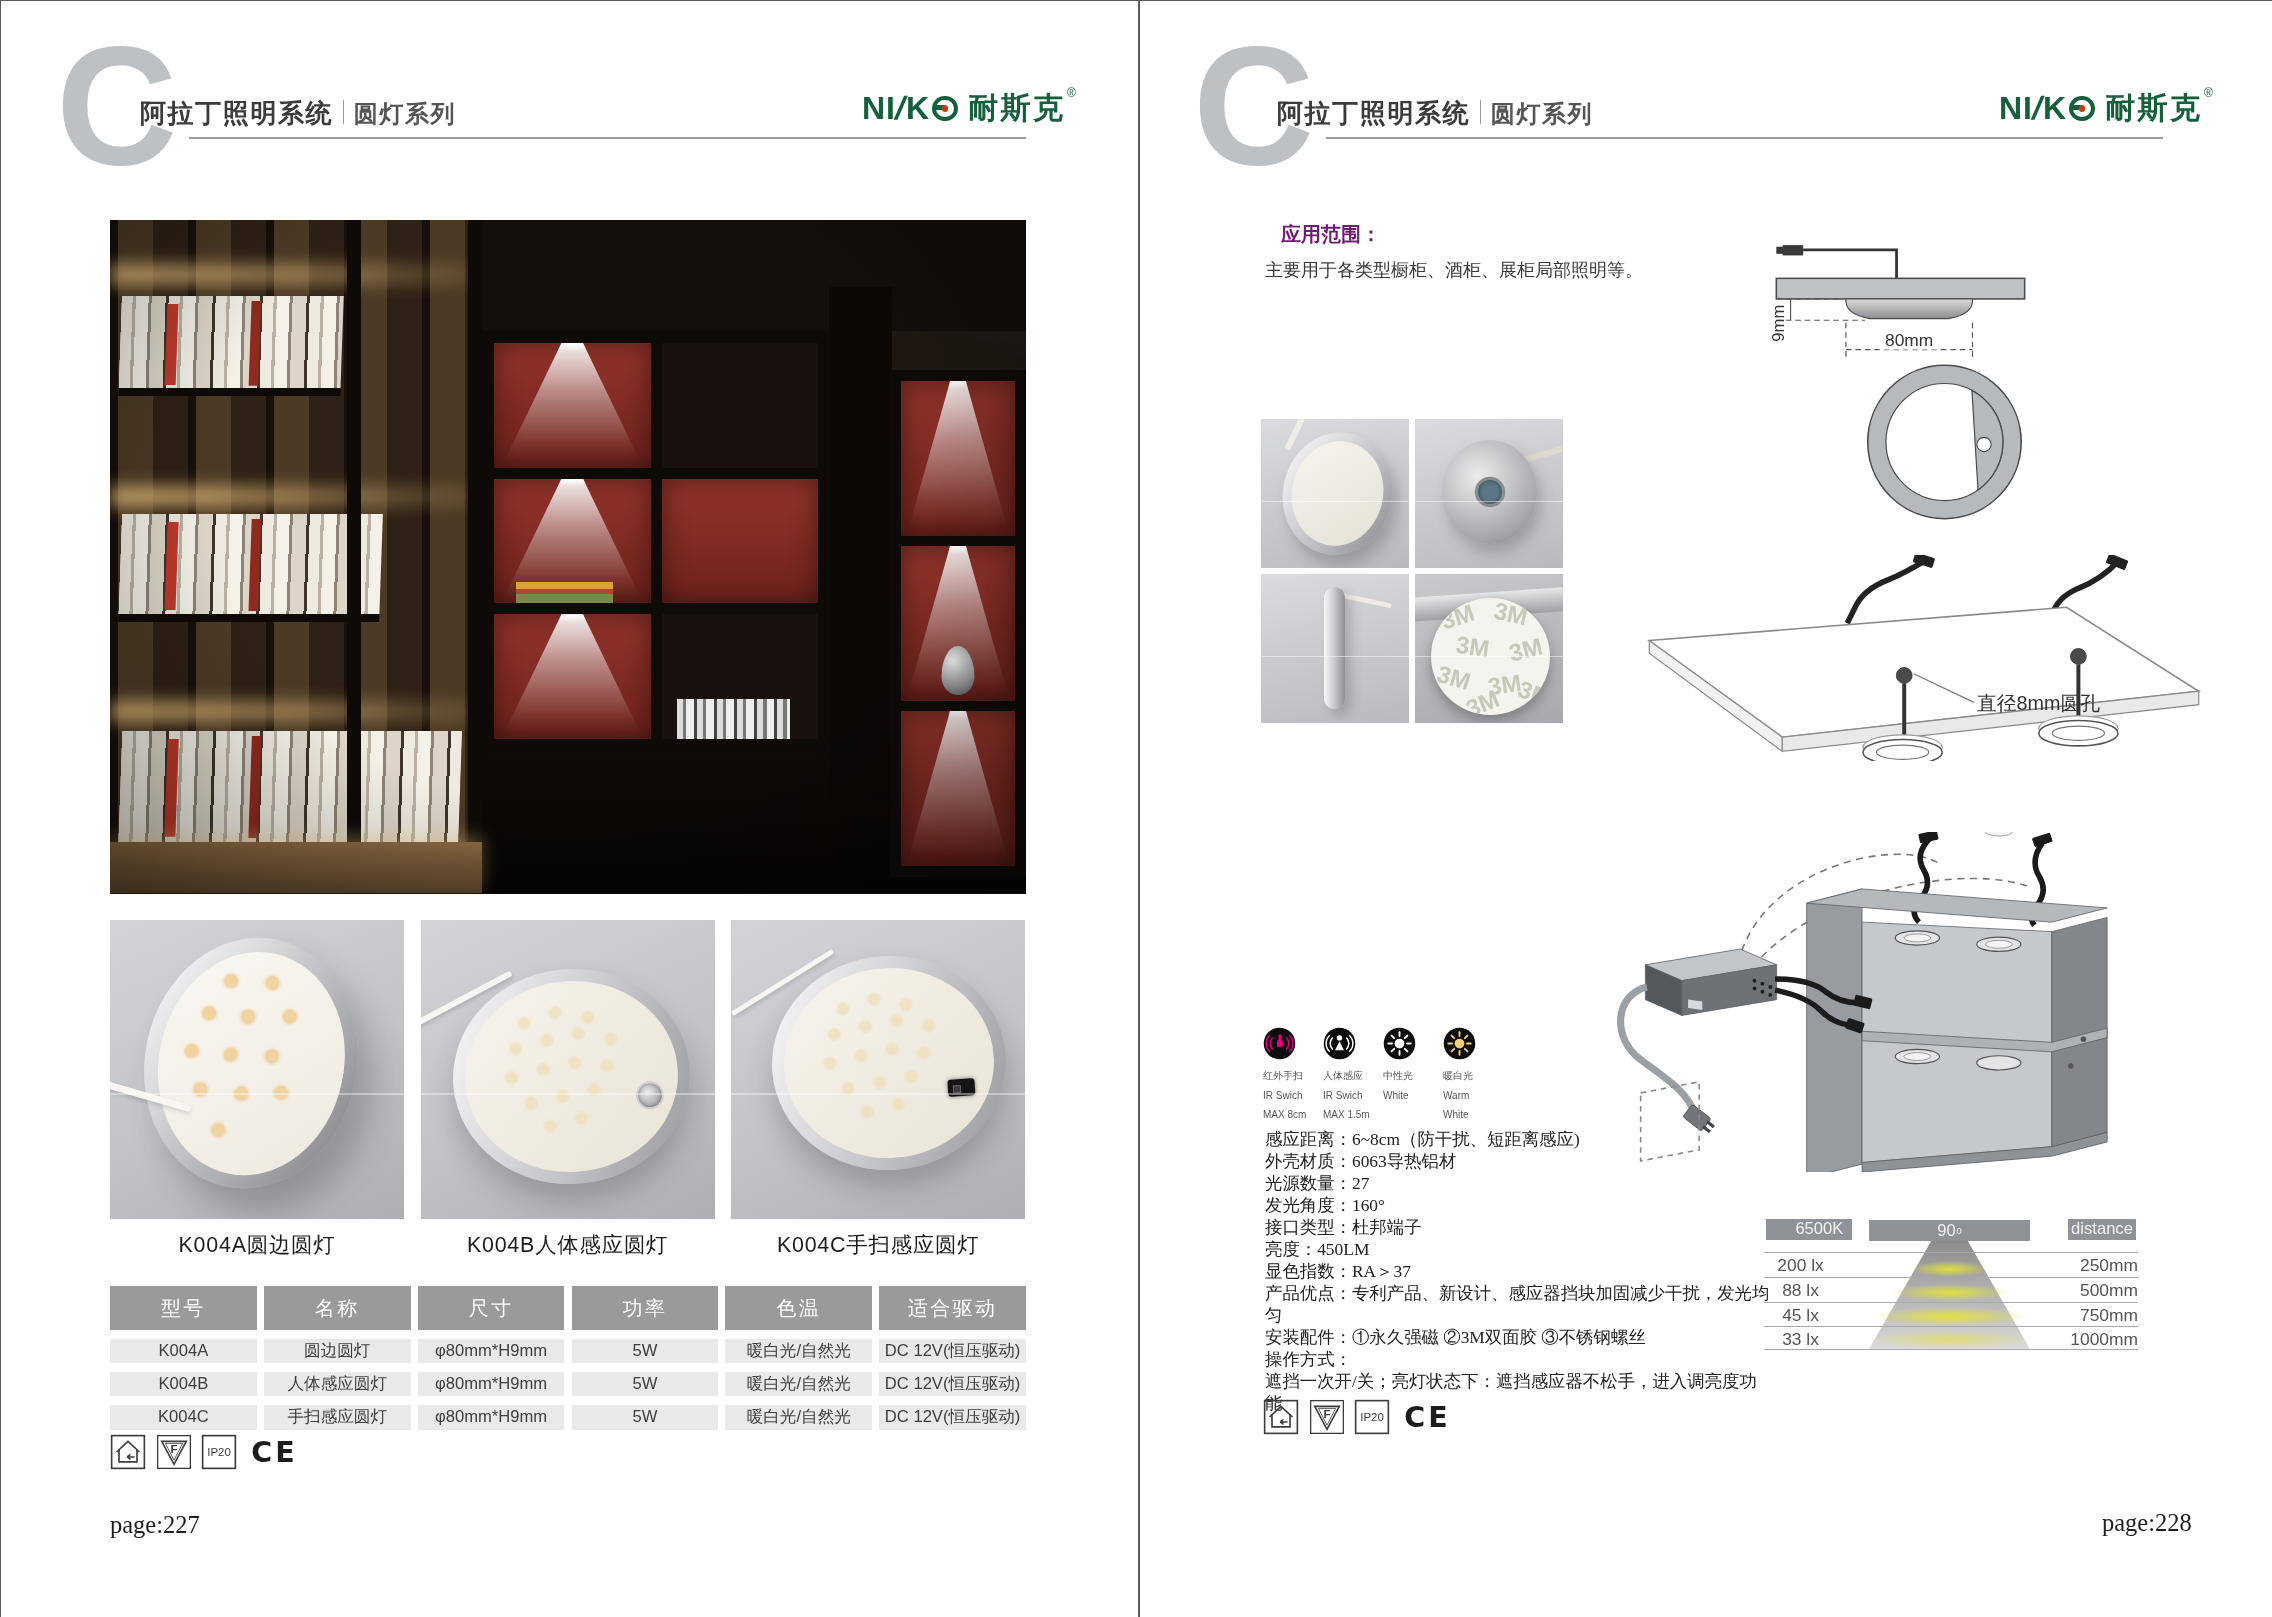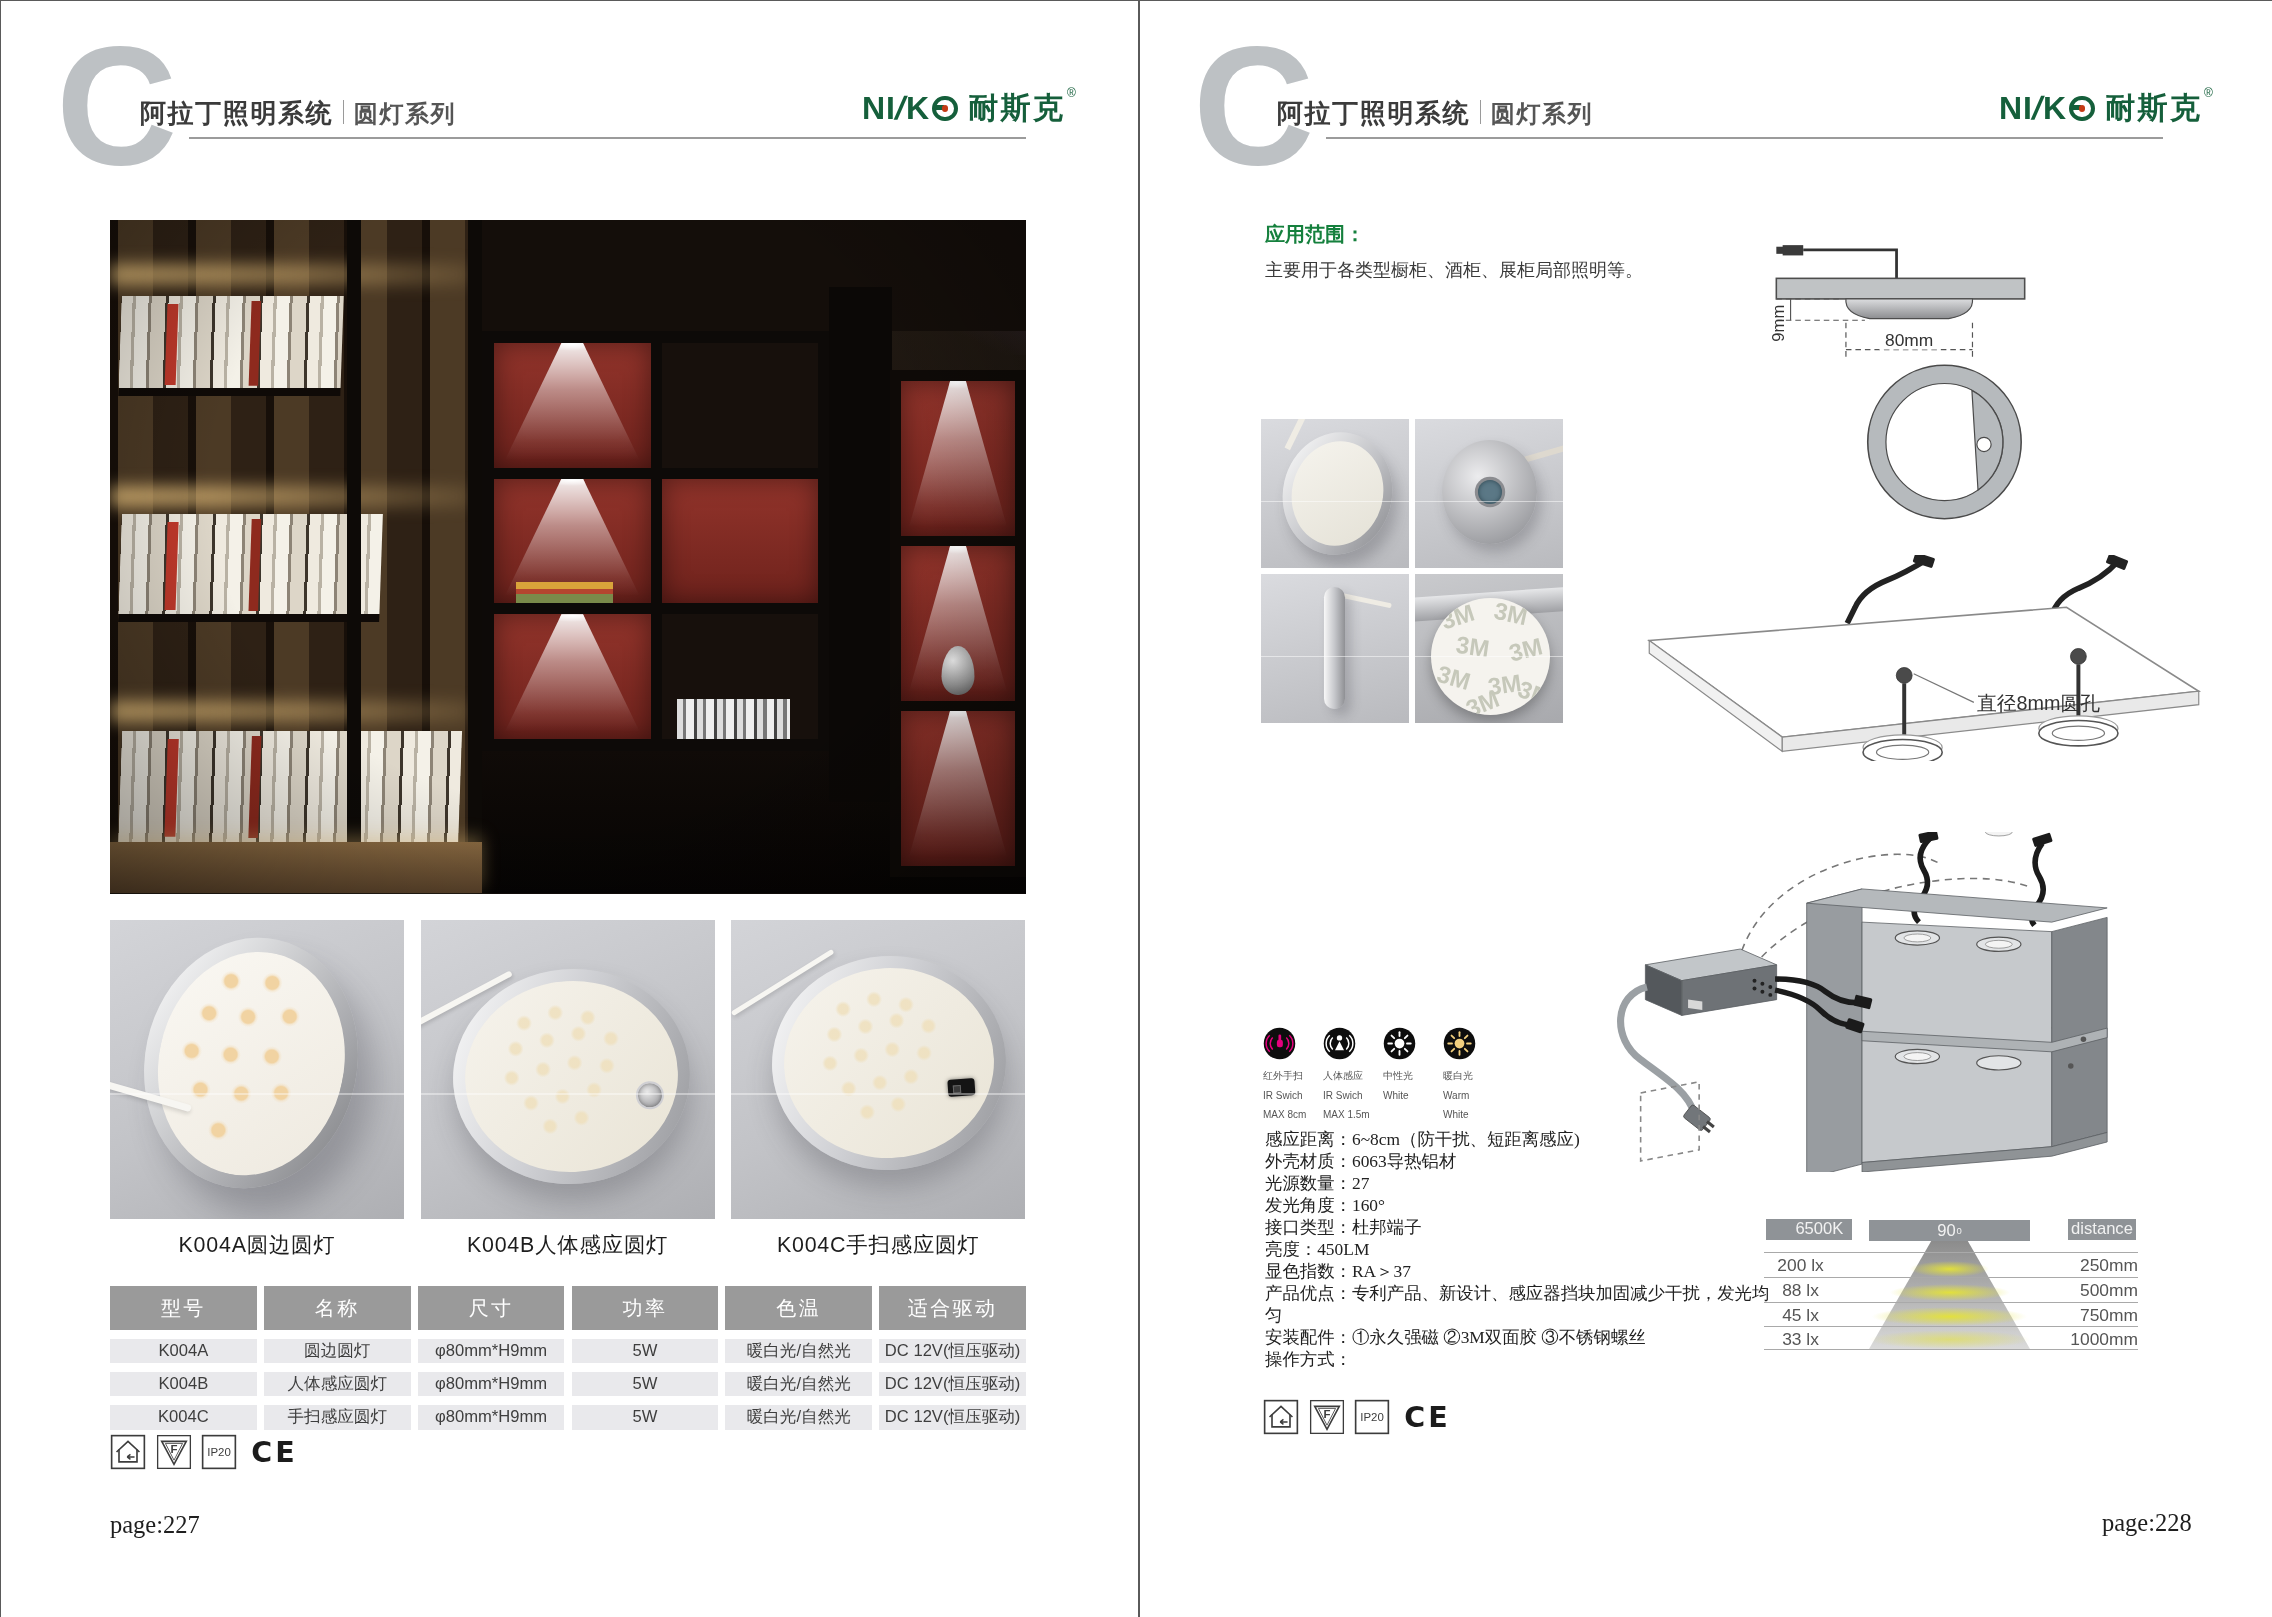--- a/index.html
+++ b/index.html
@@ -137,21 +137,21 @@
   .certs{position:absolute;display:flex;align-items:center;gap:9.5px;}
   .certs-l{left:109px;top:1433px;}
   .certs-r{left:125px;top:1398px;}
   .ce-txt{font-size:28.5px;font-weight:bold;color:#1c1c1c;letter-spacing:3.2px;font-family:"DejaVu Sans",sans-serif;margin-left:4.7px;}
 
   .pglabel{position:absolute;font-family:"Liberation Serif",serif;font-size:24.5px;color:#1f1f1f;}
   .pgl-l{left:109px;top:1510px;} .pgl-r{left:964px;top:1508px;}
 
   
   .blk{position:absolute;left:127px;width:475px;color:#333;}
-  .blk h4{margin:0 0 8px 0;font-size:20px;font-weight:bold;color:#15803d;}
+  .blk h4{margin:0 0 8px 16px;font-size:20px;font-weight:bold;color:#701a75;}
   .blk p,.blk div.line{margin:0;font-family:"Liberation Serif",serif;font-size:18px;line-height:28.5px;color:#3a3a3a;}
   .app{top:220px;} .feat{top:279px;}
   .specs{position:absolute;left:127px;top:1127px;width:507px;font-family:"Liberation Serif",serif;
     font-size:17.4px;line-height:22px;color:#222;}
 
   
   .pg2grid{position:absolute;left:123px;top:418px;width:302px;height:304px;display:grid;
     grid-template-columns:1fr 1fr;grid-template-rows:1fr 1fr;gap:6.3px;}
   .pt{position:relative;overflow:hidden;background:linear-gradient(165deg,#dadbdf,#b9babe);}
   .pt::after{content:"";position:absolute;left:0;right:0;top:55%;height:0.8px;background:rgba(255,255,255,.5);}
@@ -585,20 +585,21 @@
       <div>感应距离：6~8cm（防干扰、短距离感应)</div>
       <div>外壳材质：6063导热铝材</div>
       <div>光源数量：27</div>
       <div>发光角度：160°</div>
       <div>接口类型：杜邦端子</div>
       <div>亮度：450LM</div>
       <div>显色指数：RA＞37</div>
       <div>产品优点：专利产品、新设计、感应器挡块加固减少干扰，发光均匀</div>
       <div>安装配件：①永久强磁 ②3M双面胶 ③不锈钢螺丝</div>
       <div>操作方式：</div>
+      <div>遮挡一次开/关；亮灯状态下：遮挡感应器不松手，进入调亮度功能</div>
     </div>
 
     <div class="lchart">
       <div class="lc-cone"></div>
       <div class="lc-glow" style="left:146px;top:47px;width:79px;height:16px;"></div>
       <div class="lc-glow" style="left:126px;top:70px;width:120px;height:17.4px;"></div>
       <div class="lc-glow" style="left:108px;top:93px;width:155px;height:19px;"></div>
       <div class="lc-glow" style="left:105px;top:116px;width:161px;height:19px;opacity:.6;"></div>
       <div class="lc-box lc-k">6500K</div>
       <div class="lc-box lc-a">

